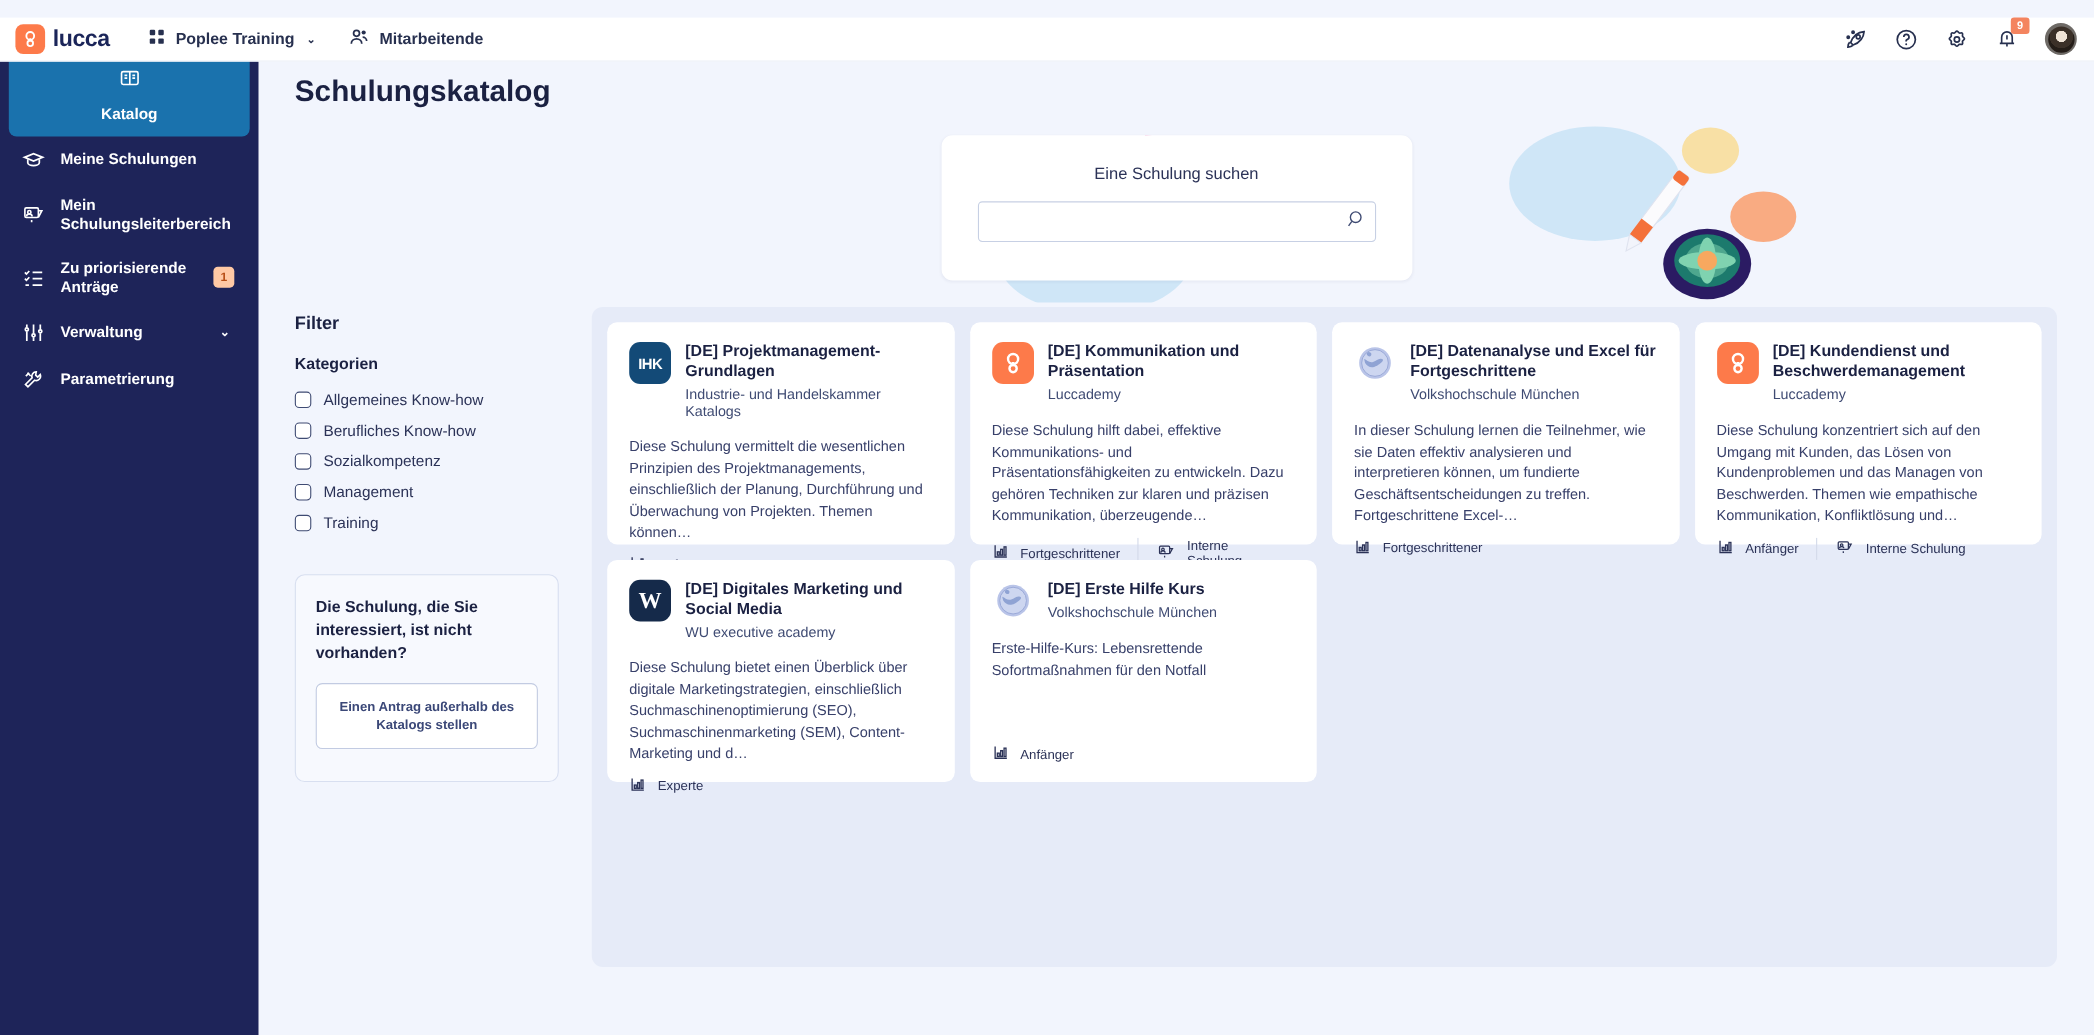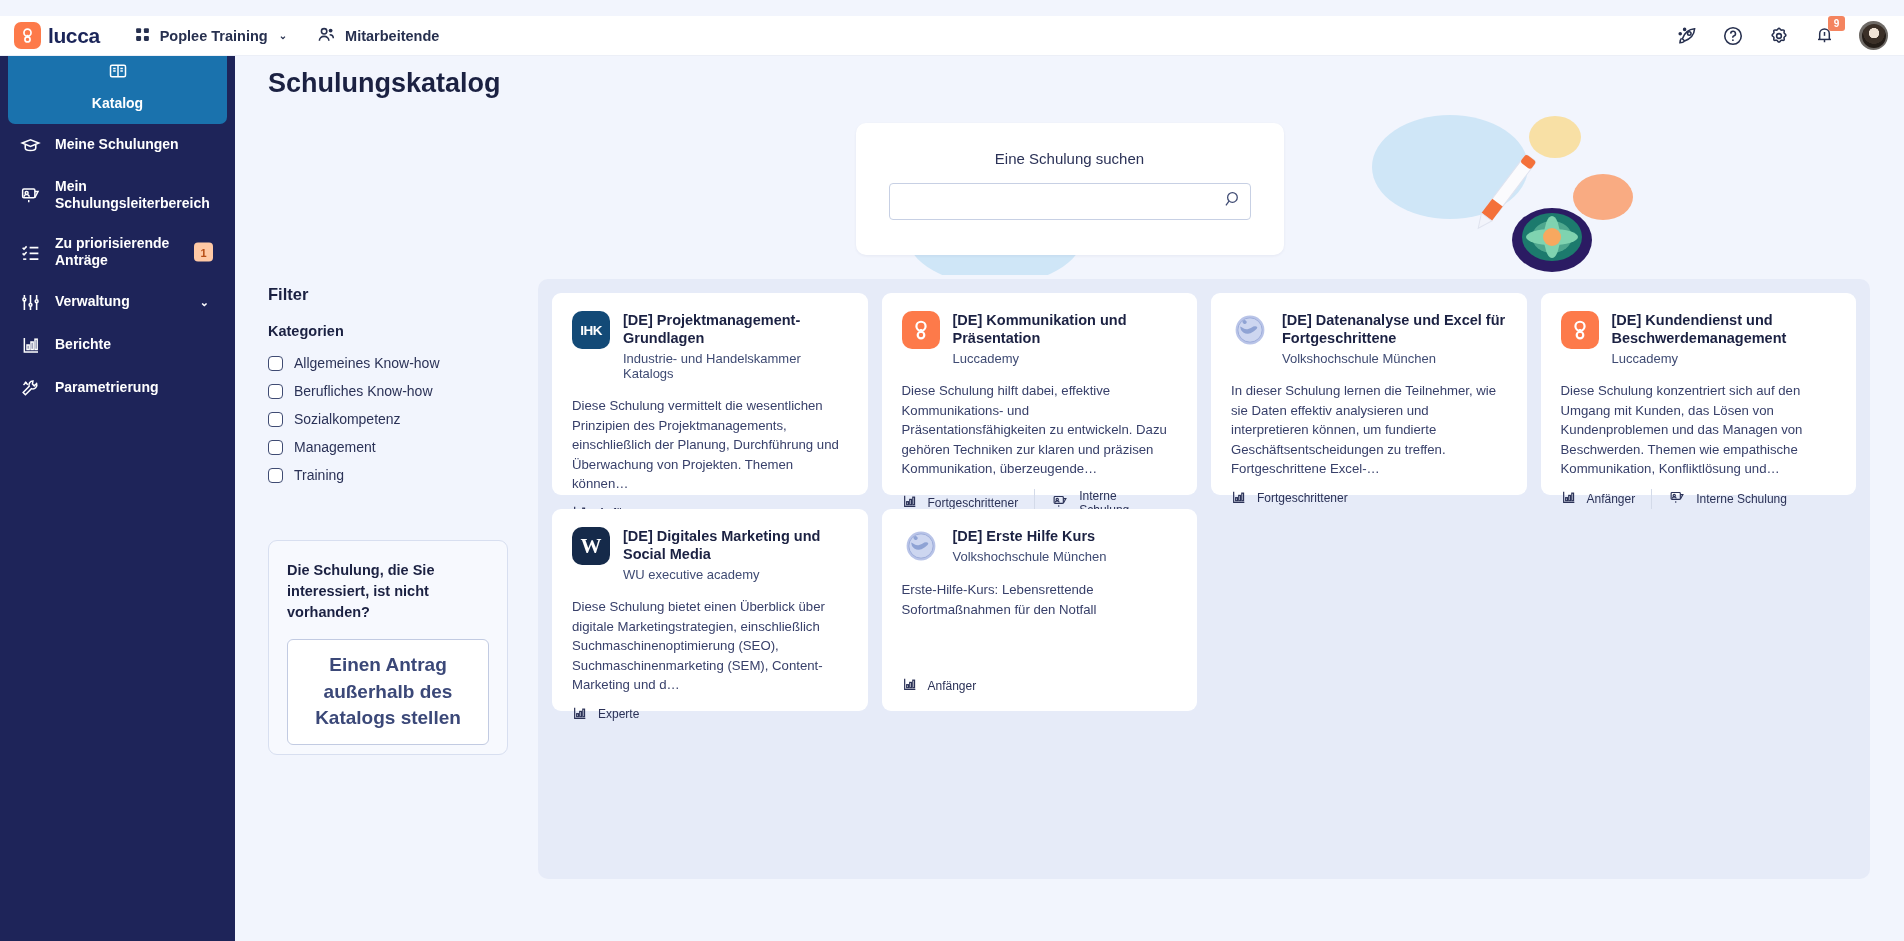--- a/index.html
+++ b/index.html
@@ -140,32 +140,32 @@
   .filter-sub { font-size: 14.5px; font-weight: bold; color: #1b2142; margin-top: 19px; }
   .cat-list { margin-top: 10px; }
   .cat-row { display: flex; align-items: center; gap: 11px; height: 28px; cursor: pointer; }
   .cbx {
     width: 15px; height: 15px; flex: 0 0 15px;
     border: 1.6px solid #3f4b73; border-radius: 4px; background: #fff;
   }
   .cat-label { font-size: 14px; color: #2b3257; }
 
   .promo {
-    margin-top: 51px; width: 128px; width: 128px;
+    margin-top: 33px; width: 128px; width: 128px;
     width: 100%;
     border: 1px solid #d8dff0; border-radius: 9px;
     background: #f7f9fe;
-    padding: 19px 18px 9px 18px;
+    padding: 19px 18px 29px 18px;
   }
   .promo-title { font-size: 14.5px; font-weight: bold; color: #1b2142; line-height: 1.45; }
   .promo-btn {
     margin-top: 16px; width: 100%;
     border: 1px solid #c2cbe2; border-radius: 6px;
     background: #ffffff; color: #3b4878;
-    font-size: 19px; font-weight: bold; line-height: 1.4;
+    font-size: 12px; font-weight: bold; line-height: 1.4;
     padding: 12px 6px; text-align: center; cursor: pointer;
     font-family: "Liberation Sans", sans-serif;
   }
 
   
   .grid-panel {
     margin-left: 30px; margin-right: 34px;
     flex: 1;
     background: #e6ebf8;
     border-radius: 10px;
@@ -342,31 +342,20 @@
         <path d="M5 3.4v3.2M5 10.4v10.2M12 3.4v9.4M12 16.6v4M19 3.4v5.2M19 12.4v8.2"></path>
         <circle cx="5" cy="8.5" r="1.6"></circle>
           <circle cx="12" cy="14.7" r="1.6"></circle>
           <circle cx="19" cy="10.5" r="1.6"></circle>
       </svg>
     </span>
     <span class="side-label">Verwaltung</span>
     <span class="side-chev">⌄</span>
   </div>
 
-  <div class="side-item">
-    <span class="side-ico">
-      <svg width="20" height="20" viewBox="0 0 24 24" fill="none" stroke="#fff" stroke-width="1.8">
-        <path d="M4 3.6v16.8h16.4"></path>
-        <rect x="7.2" y="12" width="2.6" height="5.4"></rect>
-        <rect x="12" y="8.4" width="2.6" height="9"></rect>
-        <rect x="16.8" y="5" width="2.6" height="12.4"></rect>
-      </svg>
-    </span>
-    <span class="side-label">Berichte</span>
-  </div>
 
   <div class="side-item">
     <span class="side-ico">
       <svg width="21" height="21" viewBox="0 0 24 24" fill="none" stroke="#fff" stroke-width="1.7">
         <path d="M14.8 3.4a4.6 4.6 0 0 0-4.3 6.2L3.6 16.5l2.6 2.6 6.9-6.9a4.6 4.6 0 0 0 5.9-5.9l-2.7 2.7-2.1-2.1z"></path>
         <path d="M5.6 4.4 9 7.8"></path>
           <path d="M4 8 7.4 4.6"></path>
       </svg>
     </span>
     <span class="side-label">Parametrierung</span>

